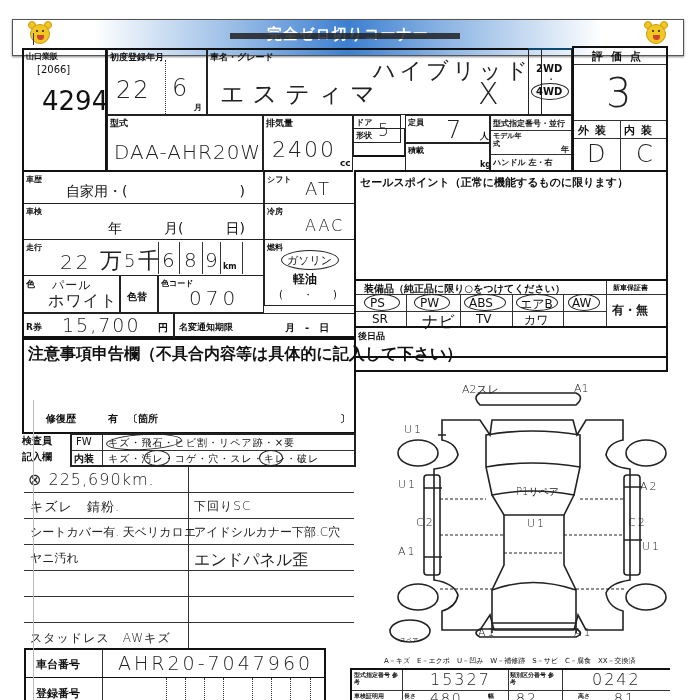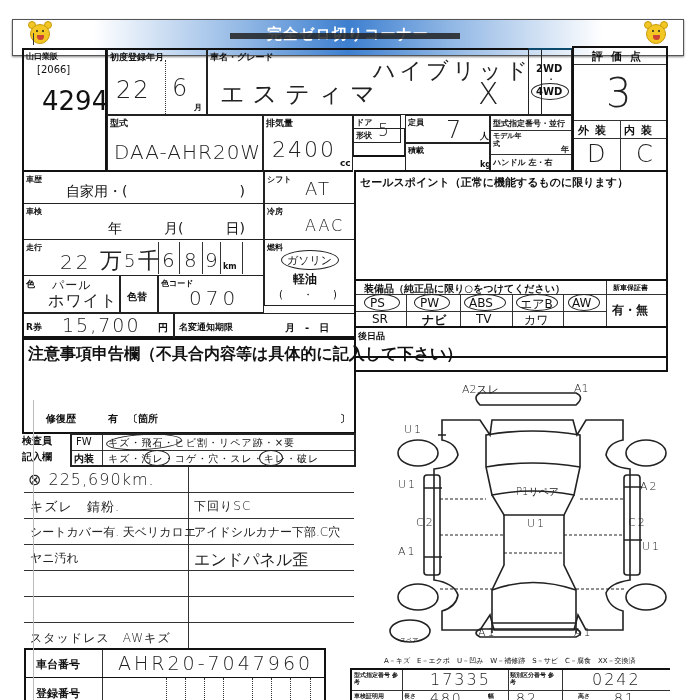--- a/index.html
+++ b/index.html
@@ -208,21 +208,21 @@
 <div class="circ" style="left:414px;top:294px;width:36px;height:17px"></div>
 <div class="lbl" style="left:420px;top:296px;font-size:12px;font-weight:normal">PW</div>
 <div class="circ" style="left:464px;top:294px;width:42px;height:17px"></div>
 <div class="lbl" style="left:469px;top:296px;font-size:12px;font-weight:normal">ABS</div>
 <div class="circ" style="left:516px;top:294px;width:42px;height:17px"></div>
 <div class="lbl" style="left:520px;top:296px;font-size:12px;font-weight:normal">エアB</div>
 <div class="circ" style="left:568px;top:294px;width:32px;height:17px"></div>
 <div class="lbl" style="left:572px;top:296px;font-size:12px;font-weight:normal">AW</div>
 
 <div class="lbl" style="left:372px;top:312px;font-size:12px;font-weight:normal">SR</div>
-<div class="lbl" style="left:422px;top:312px;font-size:12px;font-weight:bold">ナビ</div>
+<div class="lbl" style="left:422px;top:312px;font-size:16px;font-weight:normal">ナビ</div>
 <div class="lbl" style="left:476px;top:312px;font-size:12px;font-weight:normal">TV</div>
 <div class="lbl" style="left:524px;top:312px;font-size:12px;font-weight:normal">カワ</div>
 <div class="lbl" style="left:612px;top:302px;font-size:12px">有・無</div>
 
 <div class="b" style="left:354px;top:326px;width:314px;height:32px;border-top:2px solid #111">
   <div class="lbl" style="left:2px;top:2px;font-size:9px">後日品</div>
 </div>
 
 <div class="b" style="left:22px;top:338px;width:334px;height:96px">
   <div class="lbl" style="left:4px;top:4px;font-size:16px">注意事項申告欄（不具合内容等は具体的に記入して下さい）</div>
@@ -327,21 +327,21 @@
 <div class="hw" style="left:516px;top:485px;font-size:10px;letter-spacing:0">P1リペア</div>
 <div class="hw" style="left:478px;top:626px;font-size:11px">A1</div>
 <div class="hw" style="left:574px;top:626px;font-size:11px">A1</div>
 <div class="lbl" style="left:400px;top:636px;font-size:6px;font-weight:normal">スペア</div>
 
 <div class="lbl" style="left:384px;top:656px;font-size:7px;font-weight:normal">A－キズ　E－エクボ　U－凹み　W－補修跡　S－サビ　C－腐食　XX－交換済</div>
 
 <div class="b" style="left:350px;top:668px;width:320px;height:32px;border-bottom:none;border-right:none">
   <div class="lbl" style="left:2px;top:1px;font-size:6px;width:48px;white-space:normal;line-height:7px">型式指定番号 参考</div>
   <div class="vl" style="left:50px;top:0;height:30px"></div>
-  <div class="hw" style="left:78px;top:0;font-size:16px">17335</div>
+  <div class="hw" style="left:78px;top:0;font-size:16px">15327</div>
   <div class="vl" style="left:156px;top:0;height:30px"></div>
   <div class="lbl" style="left:158px;top:1px;font-size:6px;width:48px;white-space:normal;line-height:7px">類別区分番号 参考</div>
   <div class="vl" style="left:210px;top:0;height:30px"></div>
   <div class="hw" style="left:240px;top:0;font-size:16px">0242</div>
   <div class="hl" style="left:0;top:20px;width:318px"></div>
   <div class="lbl" style="left:2px;top:22px;font-size:6px">車検証明用</div>
   <div class="lbl" style="left:52px;top:22px;font-size:6px">長さ</div>
   <div class="hw" style="left:78px;top:20px;font-size:14px">480</div>
   <div class="lbl" style="left:136px;top:22px;font-size:6px">幅</div>
   <div class="hw" style="left:164px;top:20px;font-size:14px">82</div>

